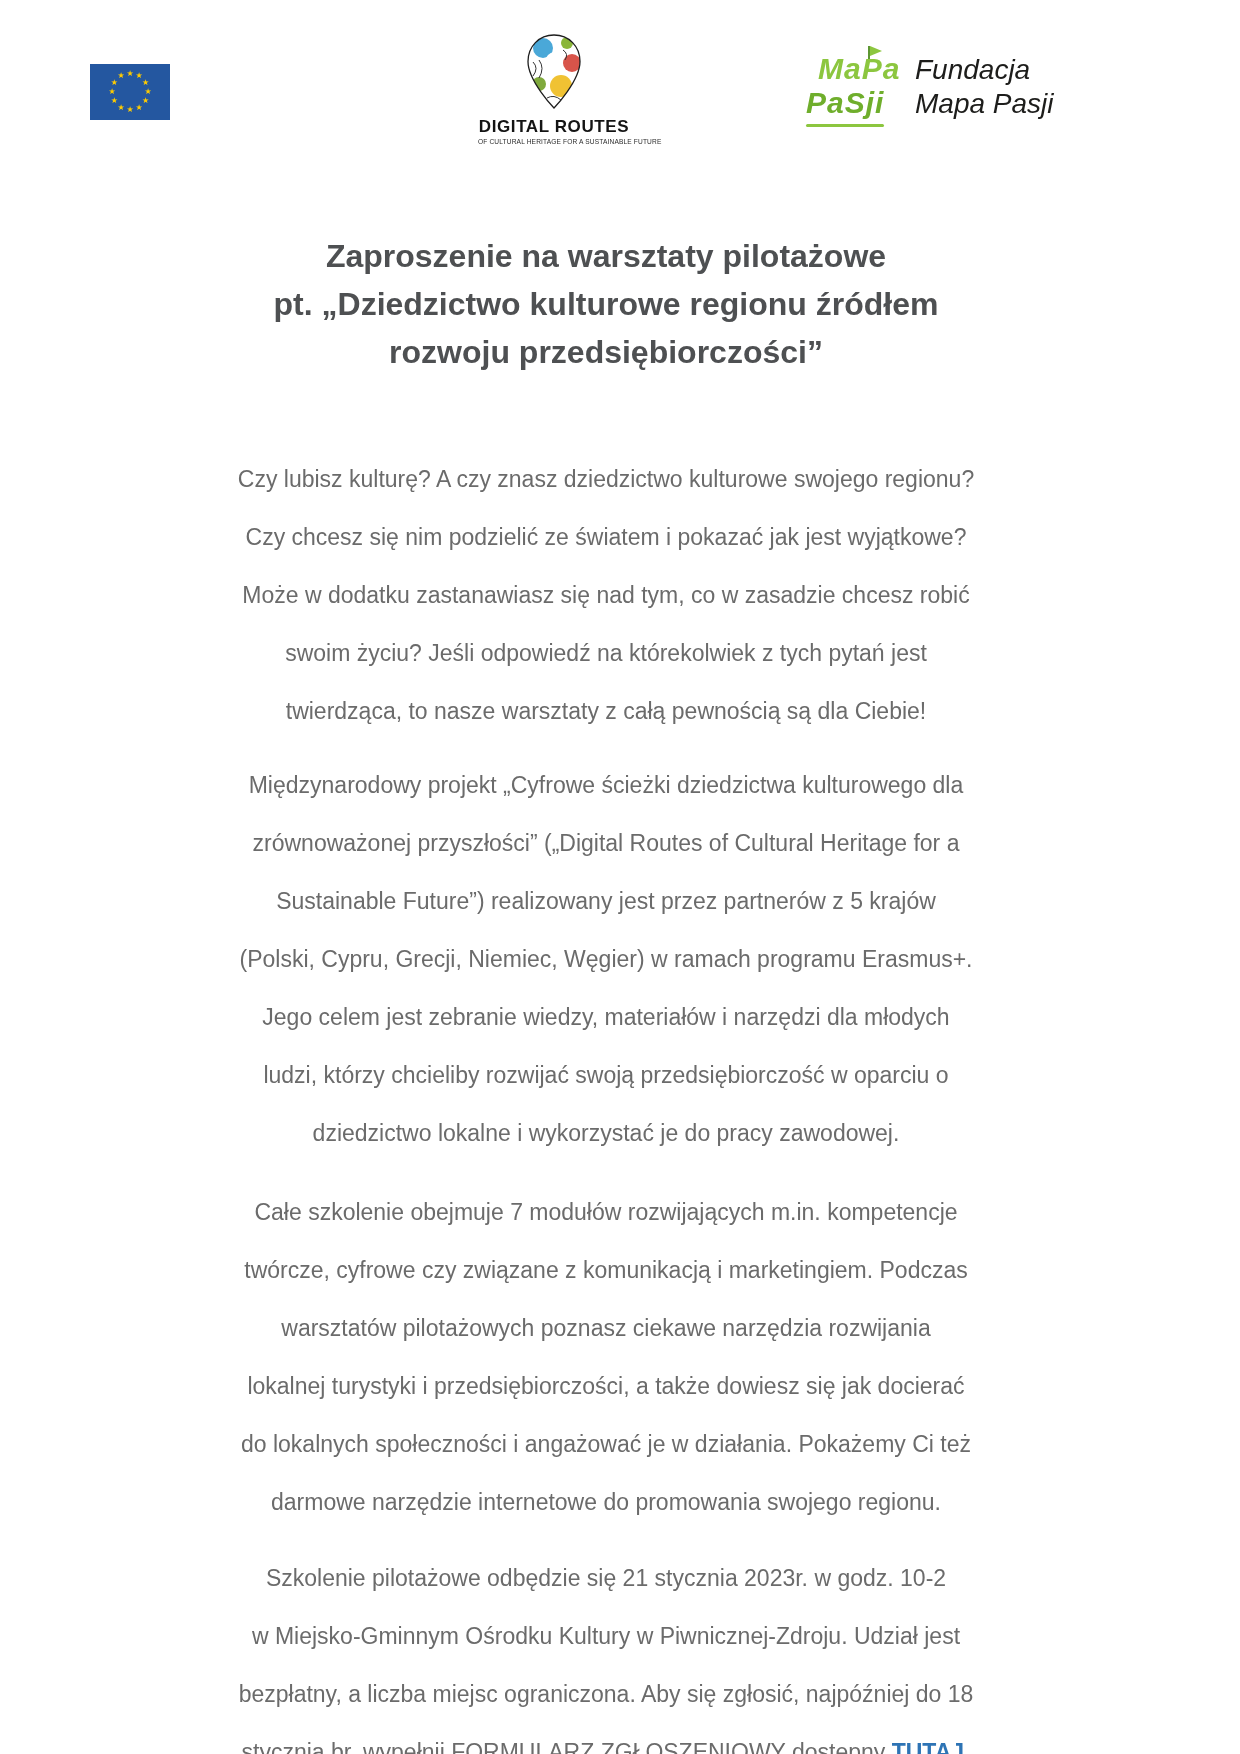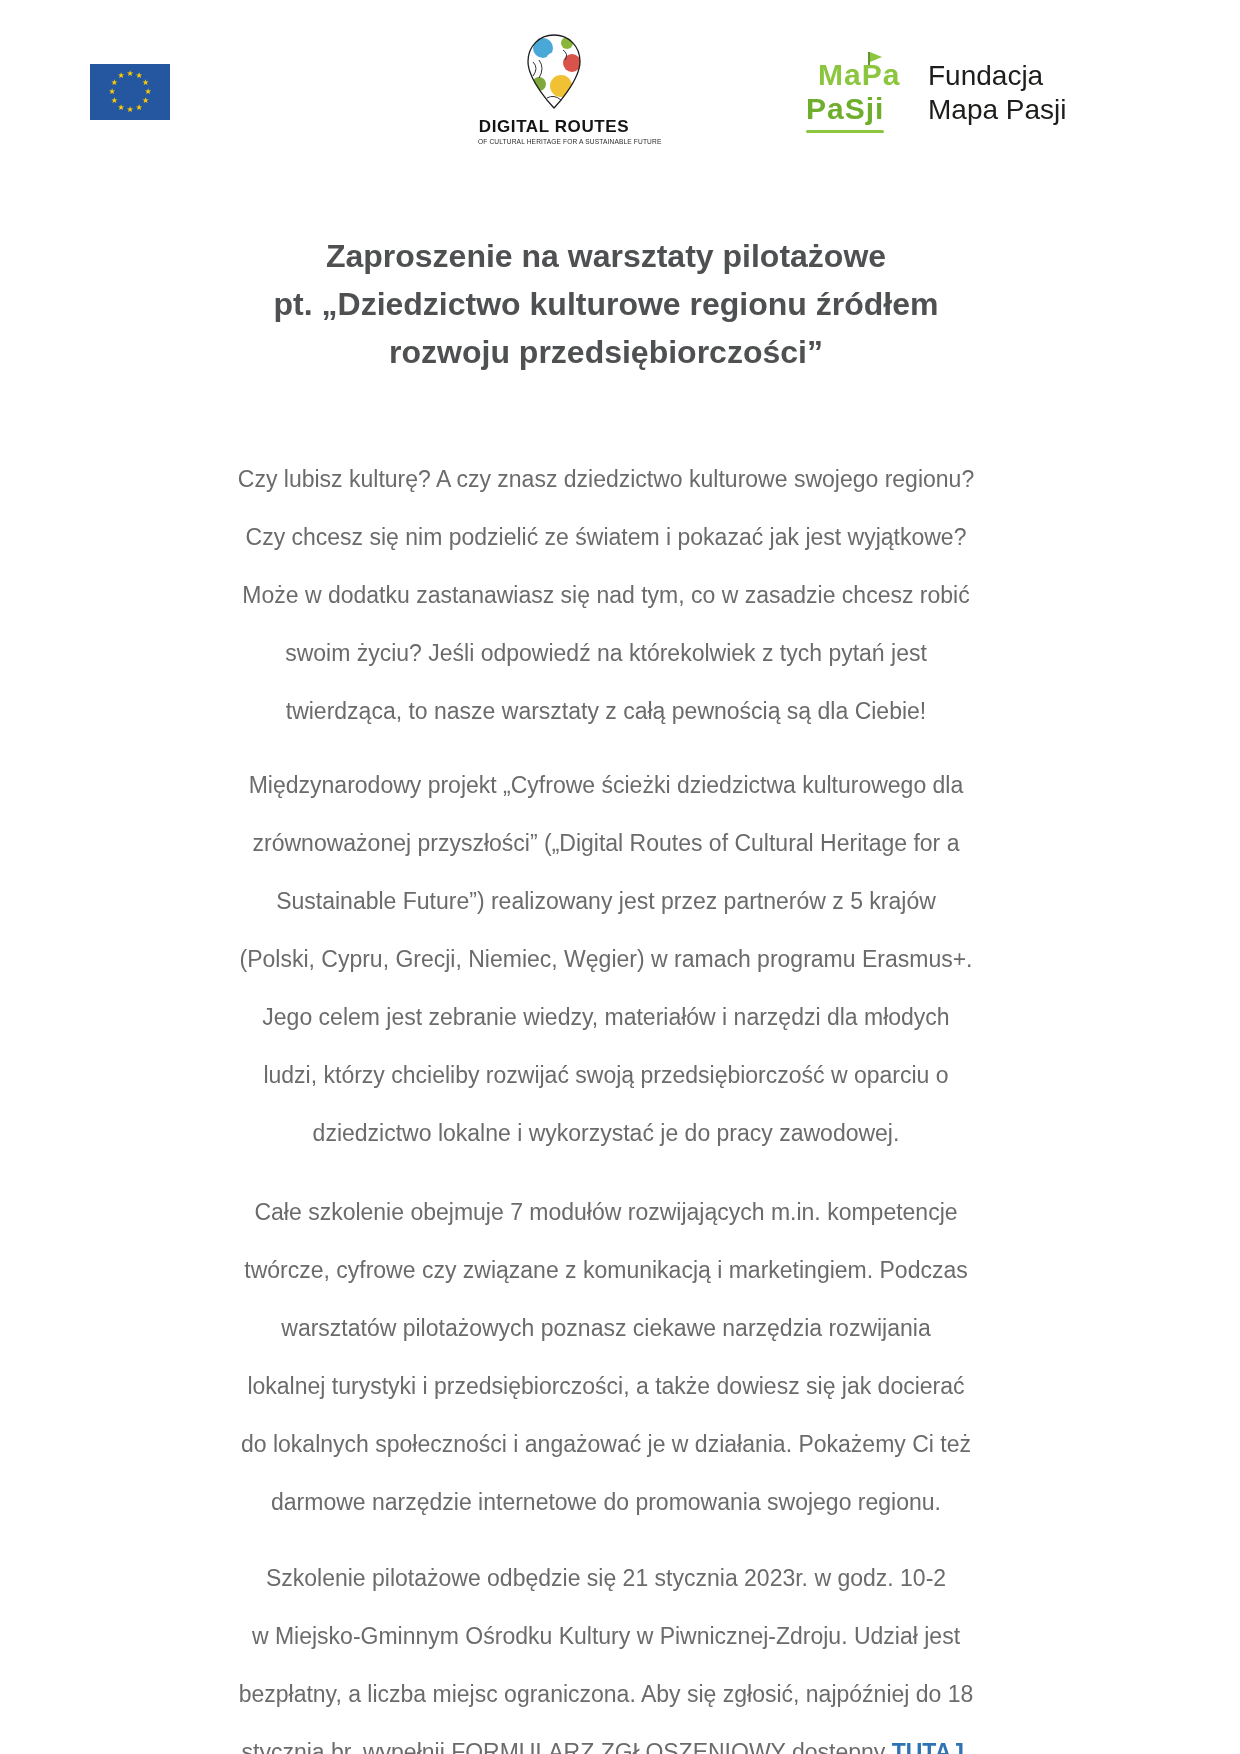--- a/index.html
+++ b/index.html
@@ -18,21 +18,21 @@
   .eu-block { position: absolute; left: 90px; top: 64px; display: flex; gap: 22px; align-items: flex-start; }
   .eu-text {
     font-size: 19.5px; line-height: 25px; color: #2b3d7c;
     white-space: pre-line; padding-top: 2px; letter-spacing: 0.1px;
   }
 
   .dr-block { position: absolute; left: 478px; top: 34px; width: 152px; text-align: center; }
   .dr-title { font-size: 17px; font-weight: 700; color: #141414; letter-spacing: 0.6px; margin-top: 3px; white-space: nowrap; }
   .dr-sub { font-size: 6.6px; color: #2a2a2a; letter-spacing: 0.15px; margin-top: 1px; white-space: nowrap; }
 
-  .mp-block { position: absolute; left: 806px; top: 50px; display: flex; gap: 34px; align-items: center; }
+  .mp-block { position: absolute; left: 806px; top: 44px; display: flex; gap: 21px; align-items: center; font-style: italic; }
   .mp-graphic { position: relative; width: 88px; height: 86px; }
   .mp-line { position: absolute; font-weight: 700; letter-spacing: 1px; }
   .mp-line1 { left: 12px; top: 8px; font-size: 30px; color: #8cc63f; }
   .mp-line2 { left: 0px; top: 42px; font-size: 30px; color: #6fae2c; }
   .mp-flagpole { position: absolute; left: 62px; top: 2px; width: 2px; height: 16px; background: #5d9732; }
   .mp-flag { position: absolute; left: 64px; top: 2px; width: 0; height: 0;
     border-top: 5px solid transparent; border-bottom: 5px solid transparent; border-left: 12px solid #8cc63f; }
   .mp-ground { position: absolute; left: 0px; top: 80px; width: 78px; height: 3px; background: #8cc63f; border-radius: 2px; }
   .mp-text { font-size: 28px; line-height: 34px; color: #1d1d1b; white-space: pre-line; }
 

